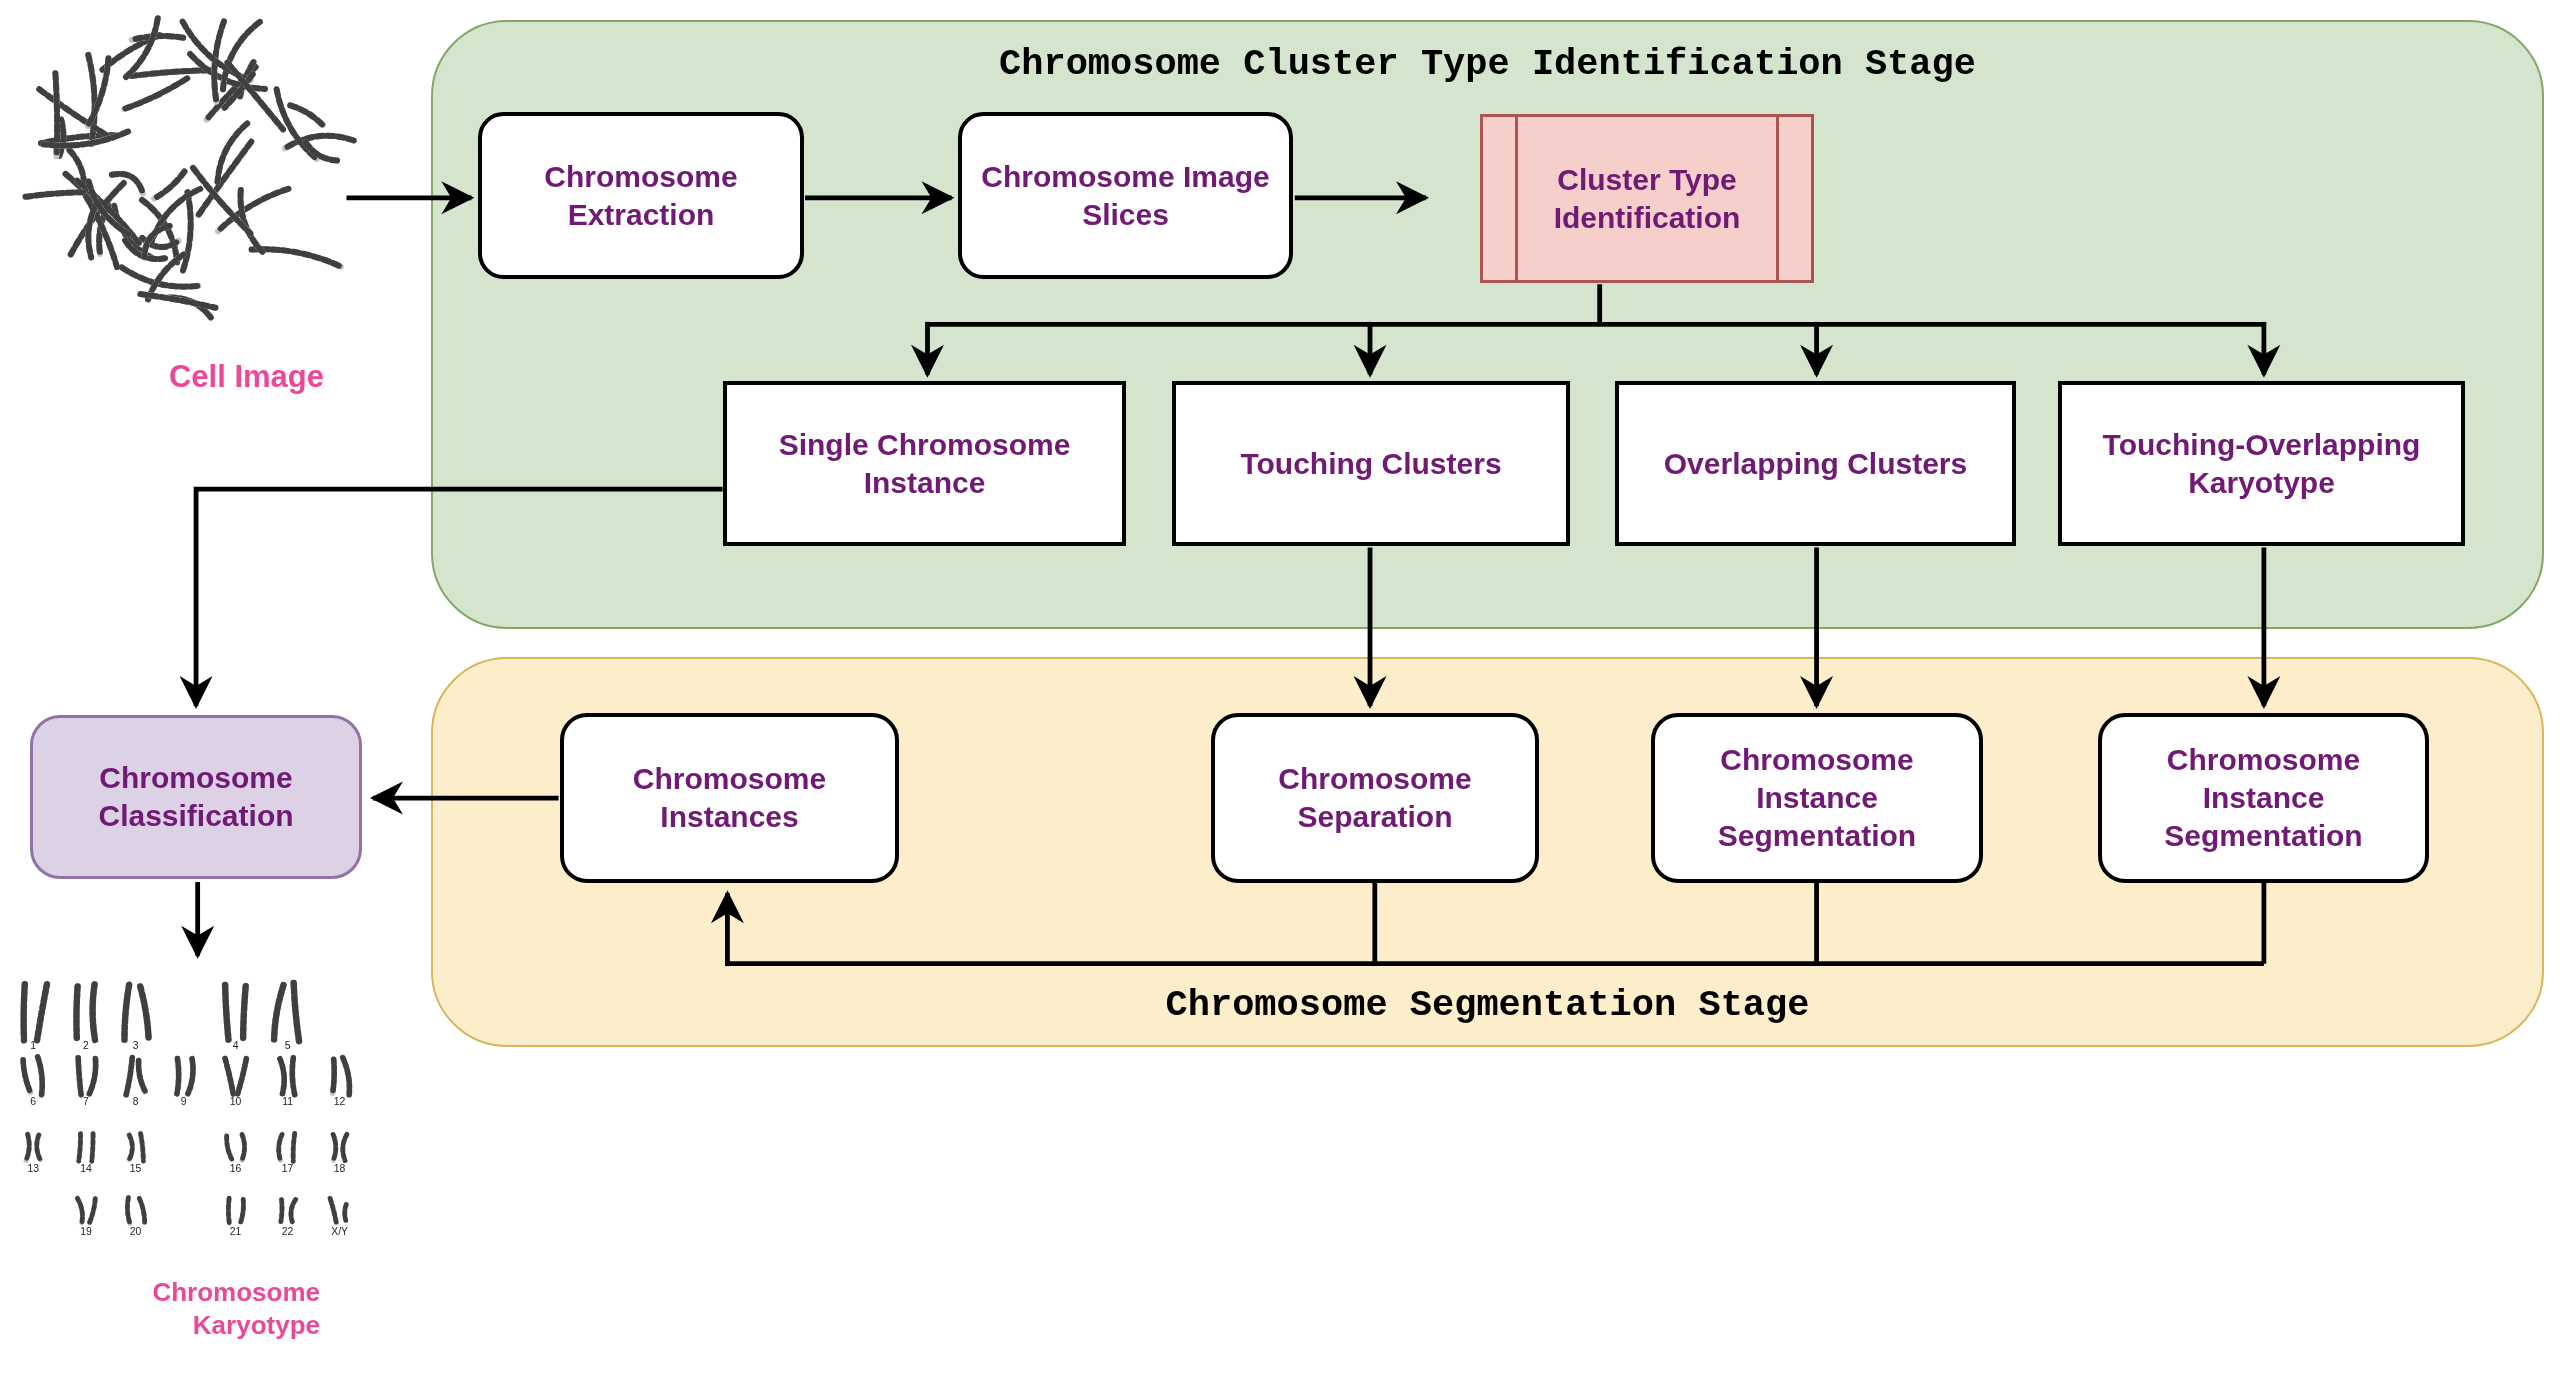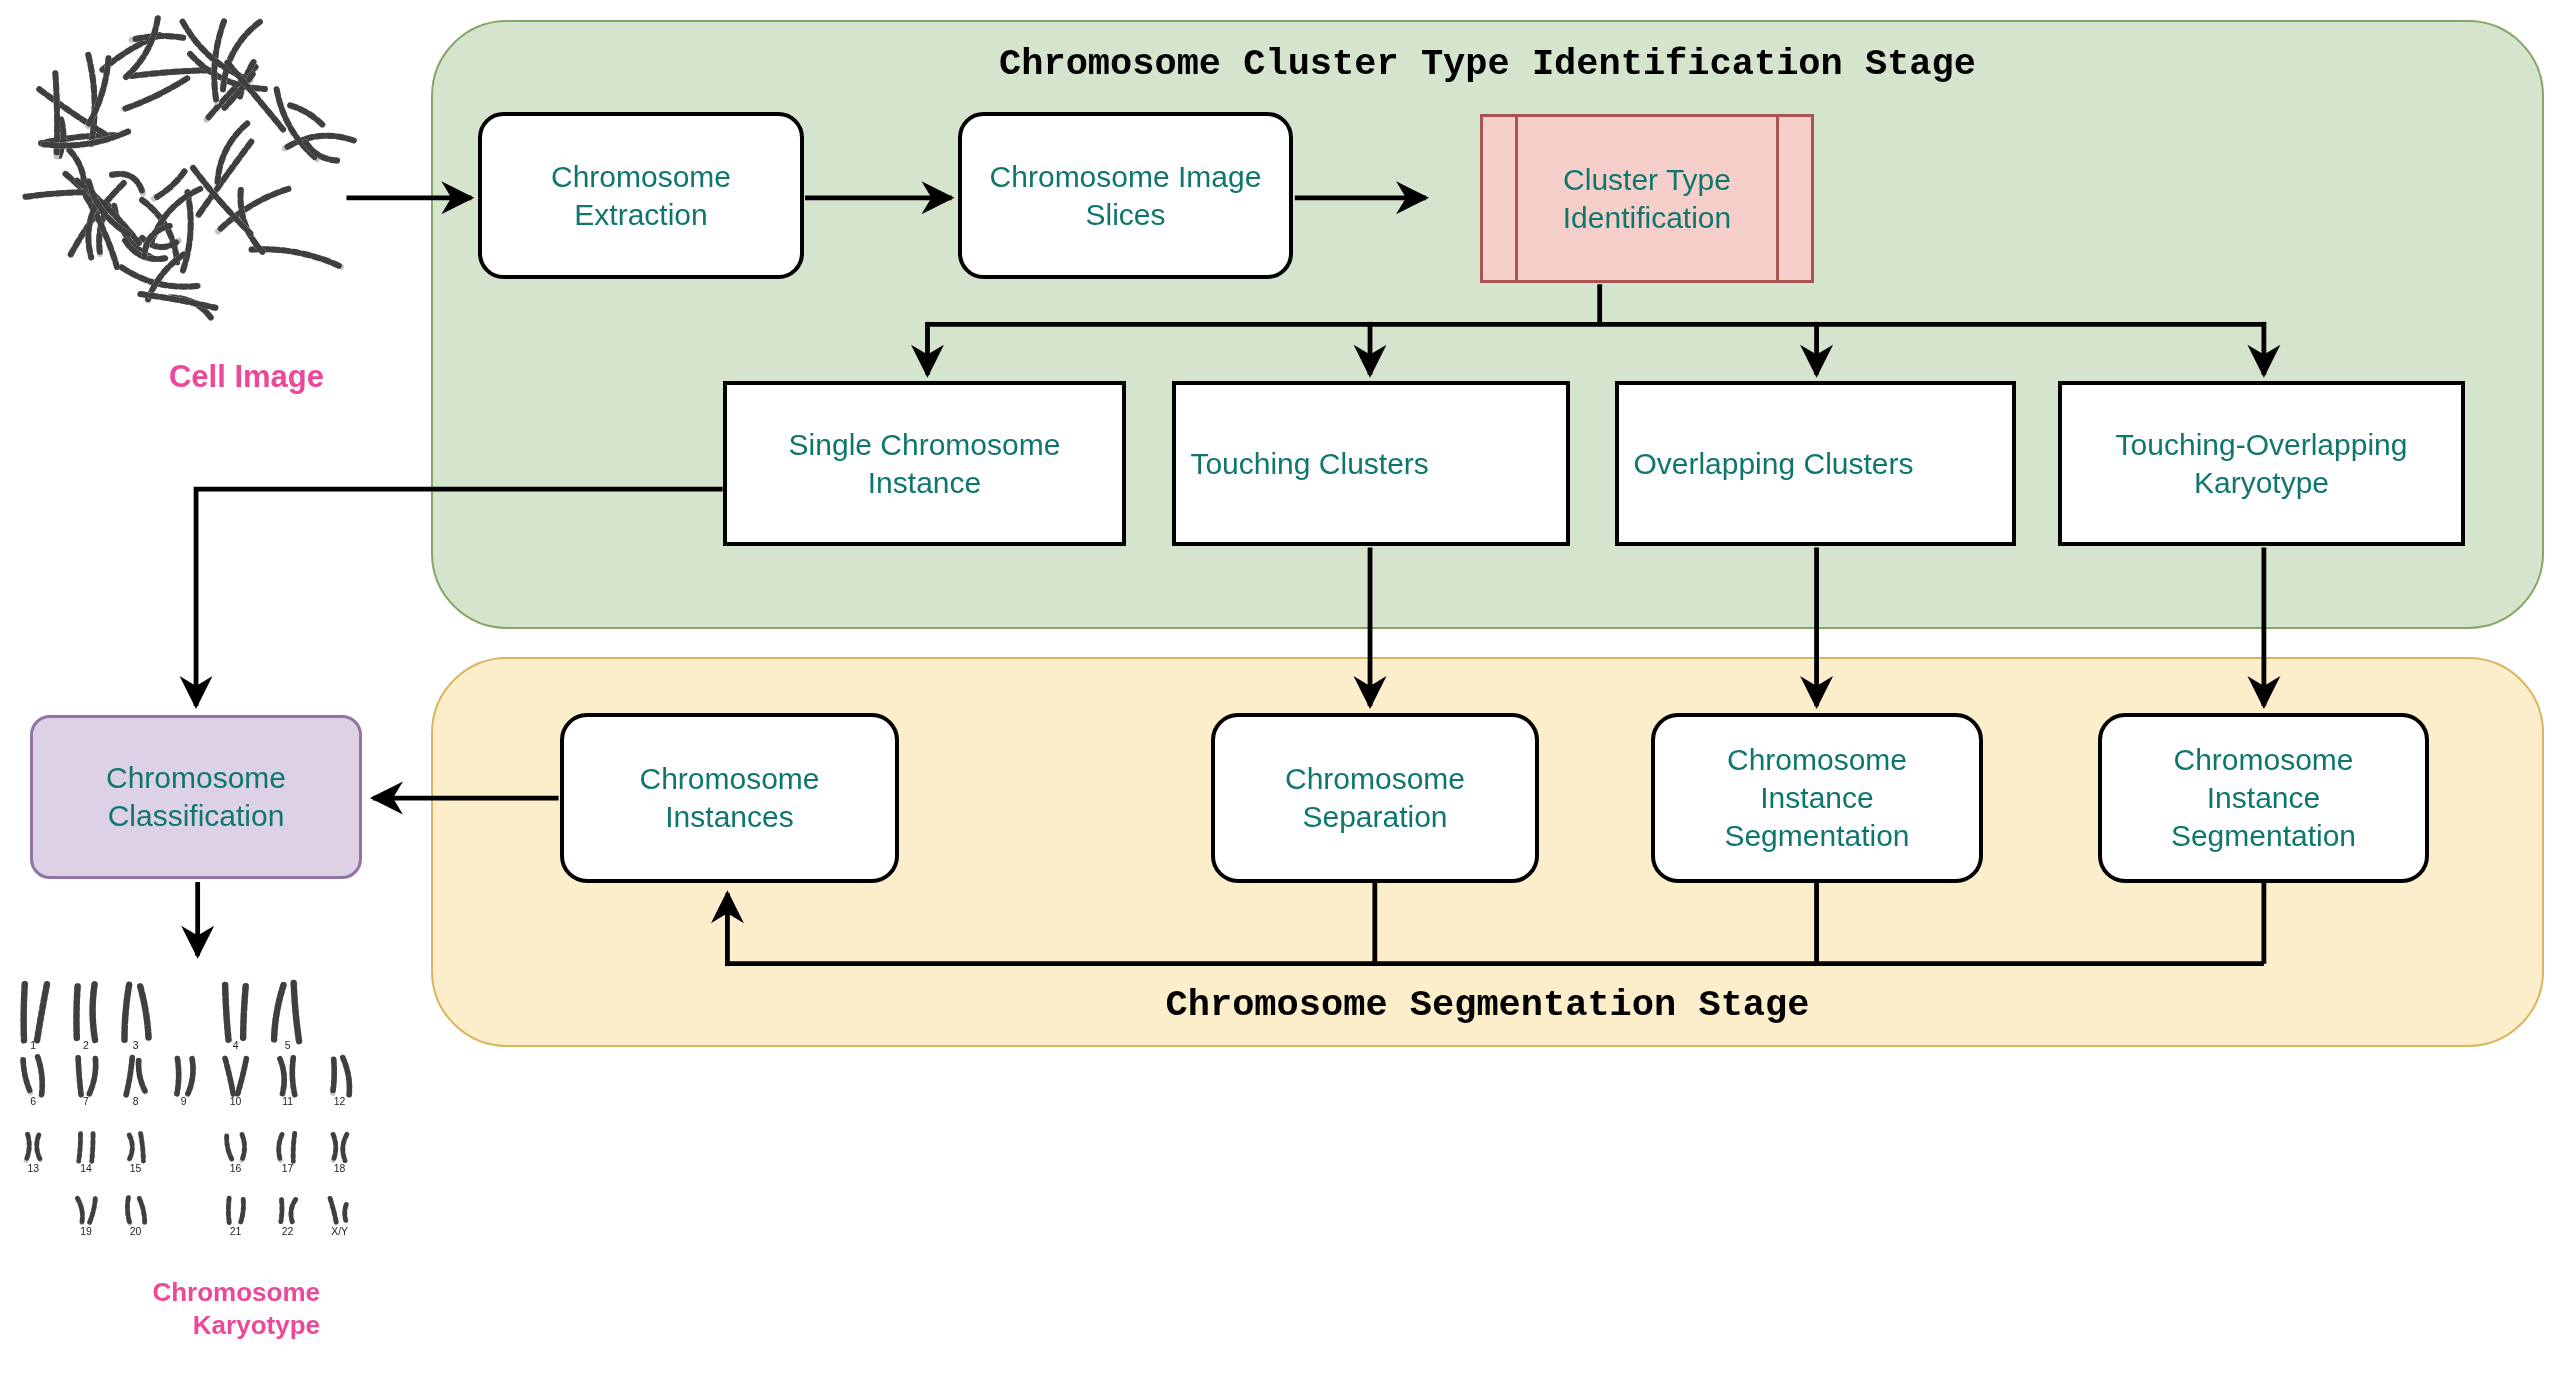--- a/index.html
+++ b/index.html
@@ -28,40 +28,40 @@
   .panel-title{
     position:absolute;left:0;right:0;
     text-align:center;font-weight:bold;font-size:37px;color:#000;font-family:Liberation Mono, monospace;
   }
   #panel-identification .panel-title{top:21px;}
   #panel-segmentation .panel-title{bottom:19px;}
   svg.layer{position:absolute;left:0;top:0;z-index:2;}
   .box{
     position:absolute;z-index:3;
     box-sizing:border-box;
-    display:flex;align-items:center;justify-content:flex-start;
+    display:flex;align-items:center;justify-content:center;
     text-align:center;
-    font-weight:normal;font-size:30px;line-height:1.26;color:#0f766e;
+    font-weight:bold;font-size:30px;line-height:1.26;color:#701a75;
     background:#ffffff;border:4px solid #000;
     padding:0 14.4px;
   }
   .rounded{border-radius:25.6px;}
   .rounded-lg{border-radius:27px;}
   #node-cluster-type{
     background:var(--pink-fill);
     border:3.2px solid var(--pink-border);
     padding:0 46px;
   }
   .pipe{position:absolute;top:0;bottom:0;width:3.2px;background:var(--pink-border);}
   .pipe.left{left:32px;}
   .pipe.right{right:32px;}
   #node-classification{
     background:var(--purple-fill);
     border:3.2px solid var(--purple-border);
-    border-radius:20px;
+    border-radius:30px;
   }
   .caption{
     position:absolute;z-index:3;
     text-align:right;font-weight:bold;color:#ec4899;
     font-size:31px;line-height:1.28;
   }
   #cell-image-caption{left:44px;top:357px;width:280px;}
   #karyotype-caption{left:48px;top:1276px;width:272px;font-size:26px;}
   .edge{stroke:#000;fill:none;}
   .w6{stroke-width:6px;}

